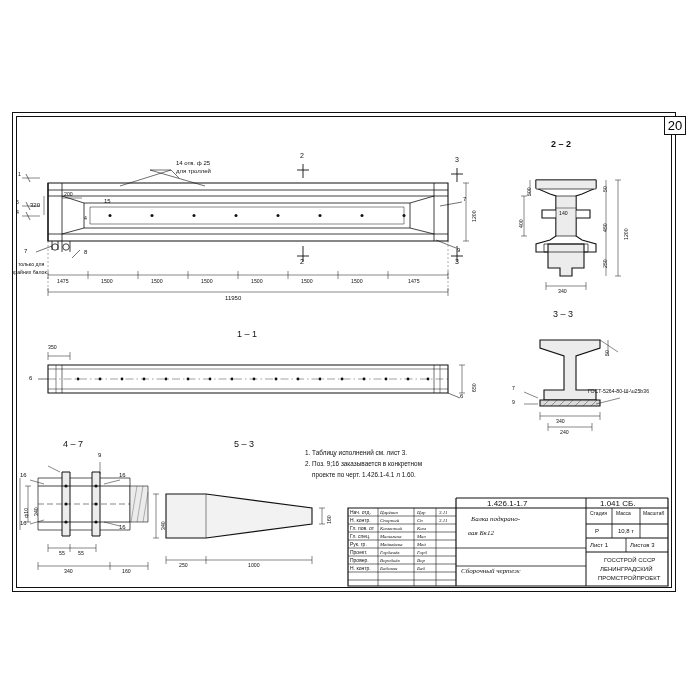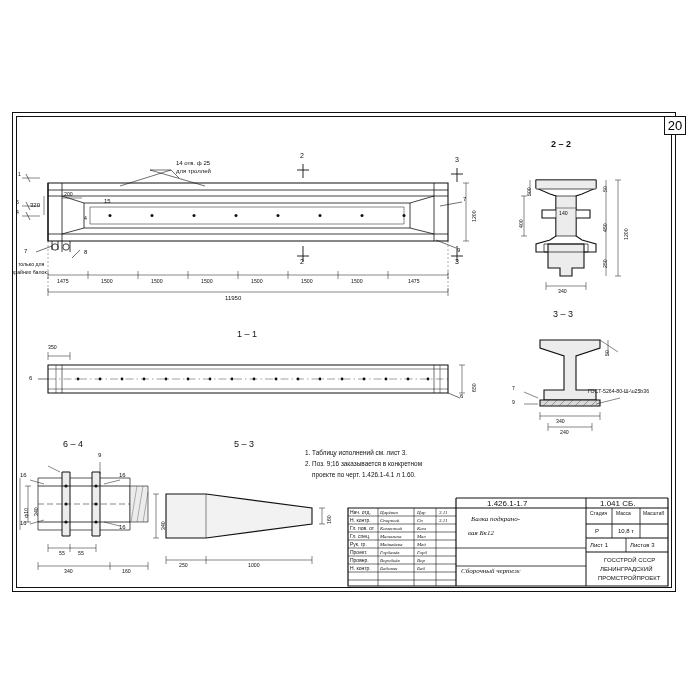--- a/index.html
+++ b/index.html
@@ -398,21 +398,21 @@
   <div class="lbl xs" style="left:558px; top:289px;">340</div>
 
   <div class="lbl sectitle" style="left:553px; top:310px;">3 – 3</div>
   <div class="lbl xs vert" style="left:605px; top:356px;">50</div>
   <div class="lbl xs" style="left:556px; top:419px;">340</div>
   <div class="lbl xs" style="left:560px; top:430px;">240</div>
   <div class="lbl xs" style="left:512px; top:386px;">7</div>
   <div class="lbl xs" style="left:512px; top:400px;">9</div>
   <div class="lbl xs" style="left:588px; top:389px;">ГОСТ-5264-80-Ш-\u25b36</div>
 
-  <div class="lbl sectitle" style="left:63px; top:440px;">6 – 4</div>
+  <div class="lbl sectitle" style="left:63px; top:440px;">4 – 7</div>
   <div class="lbl sm" style="left:98px; top:452px;">9</div>
   <div class="lbl sm" style="left:20px; top:472px;">16</div>
   <div class="lbl sm" style="left:119px; top:472px;">16</div>
   <div class="lbl sm" style="left:20px; top:520px;">16</div>
   <div class="lbl sm" style="left:119px; top:524px;">16</div>
   <div class="lbl xs" style="left:59px; top:551px;">55</div>
   <div class="lbl xs" style="left:78px; top:551px;">55</div>
   <div class="lbl xs" style="left:64px; top:569px;">340</div>
   <div class="lbl xs" style="left:122px; top:569px;">160</div>
   <div class="lbl xs vert" style="left:34px; top:516px;">340</div>

